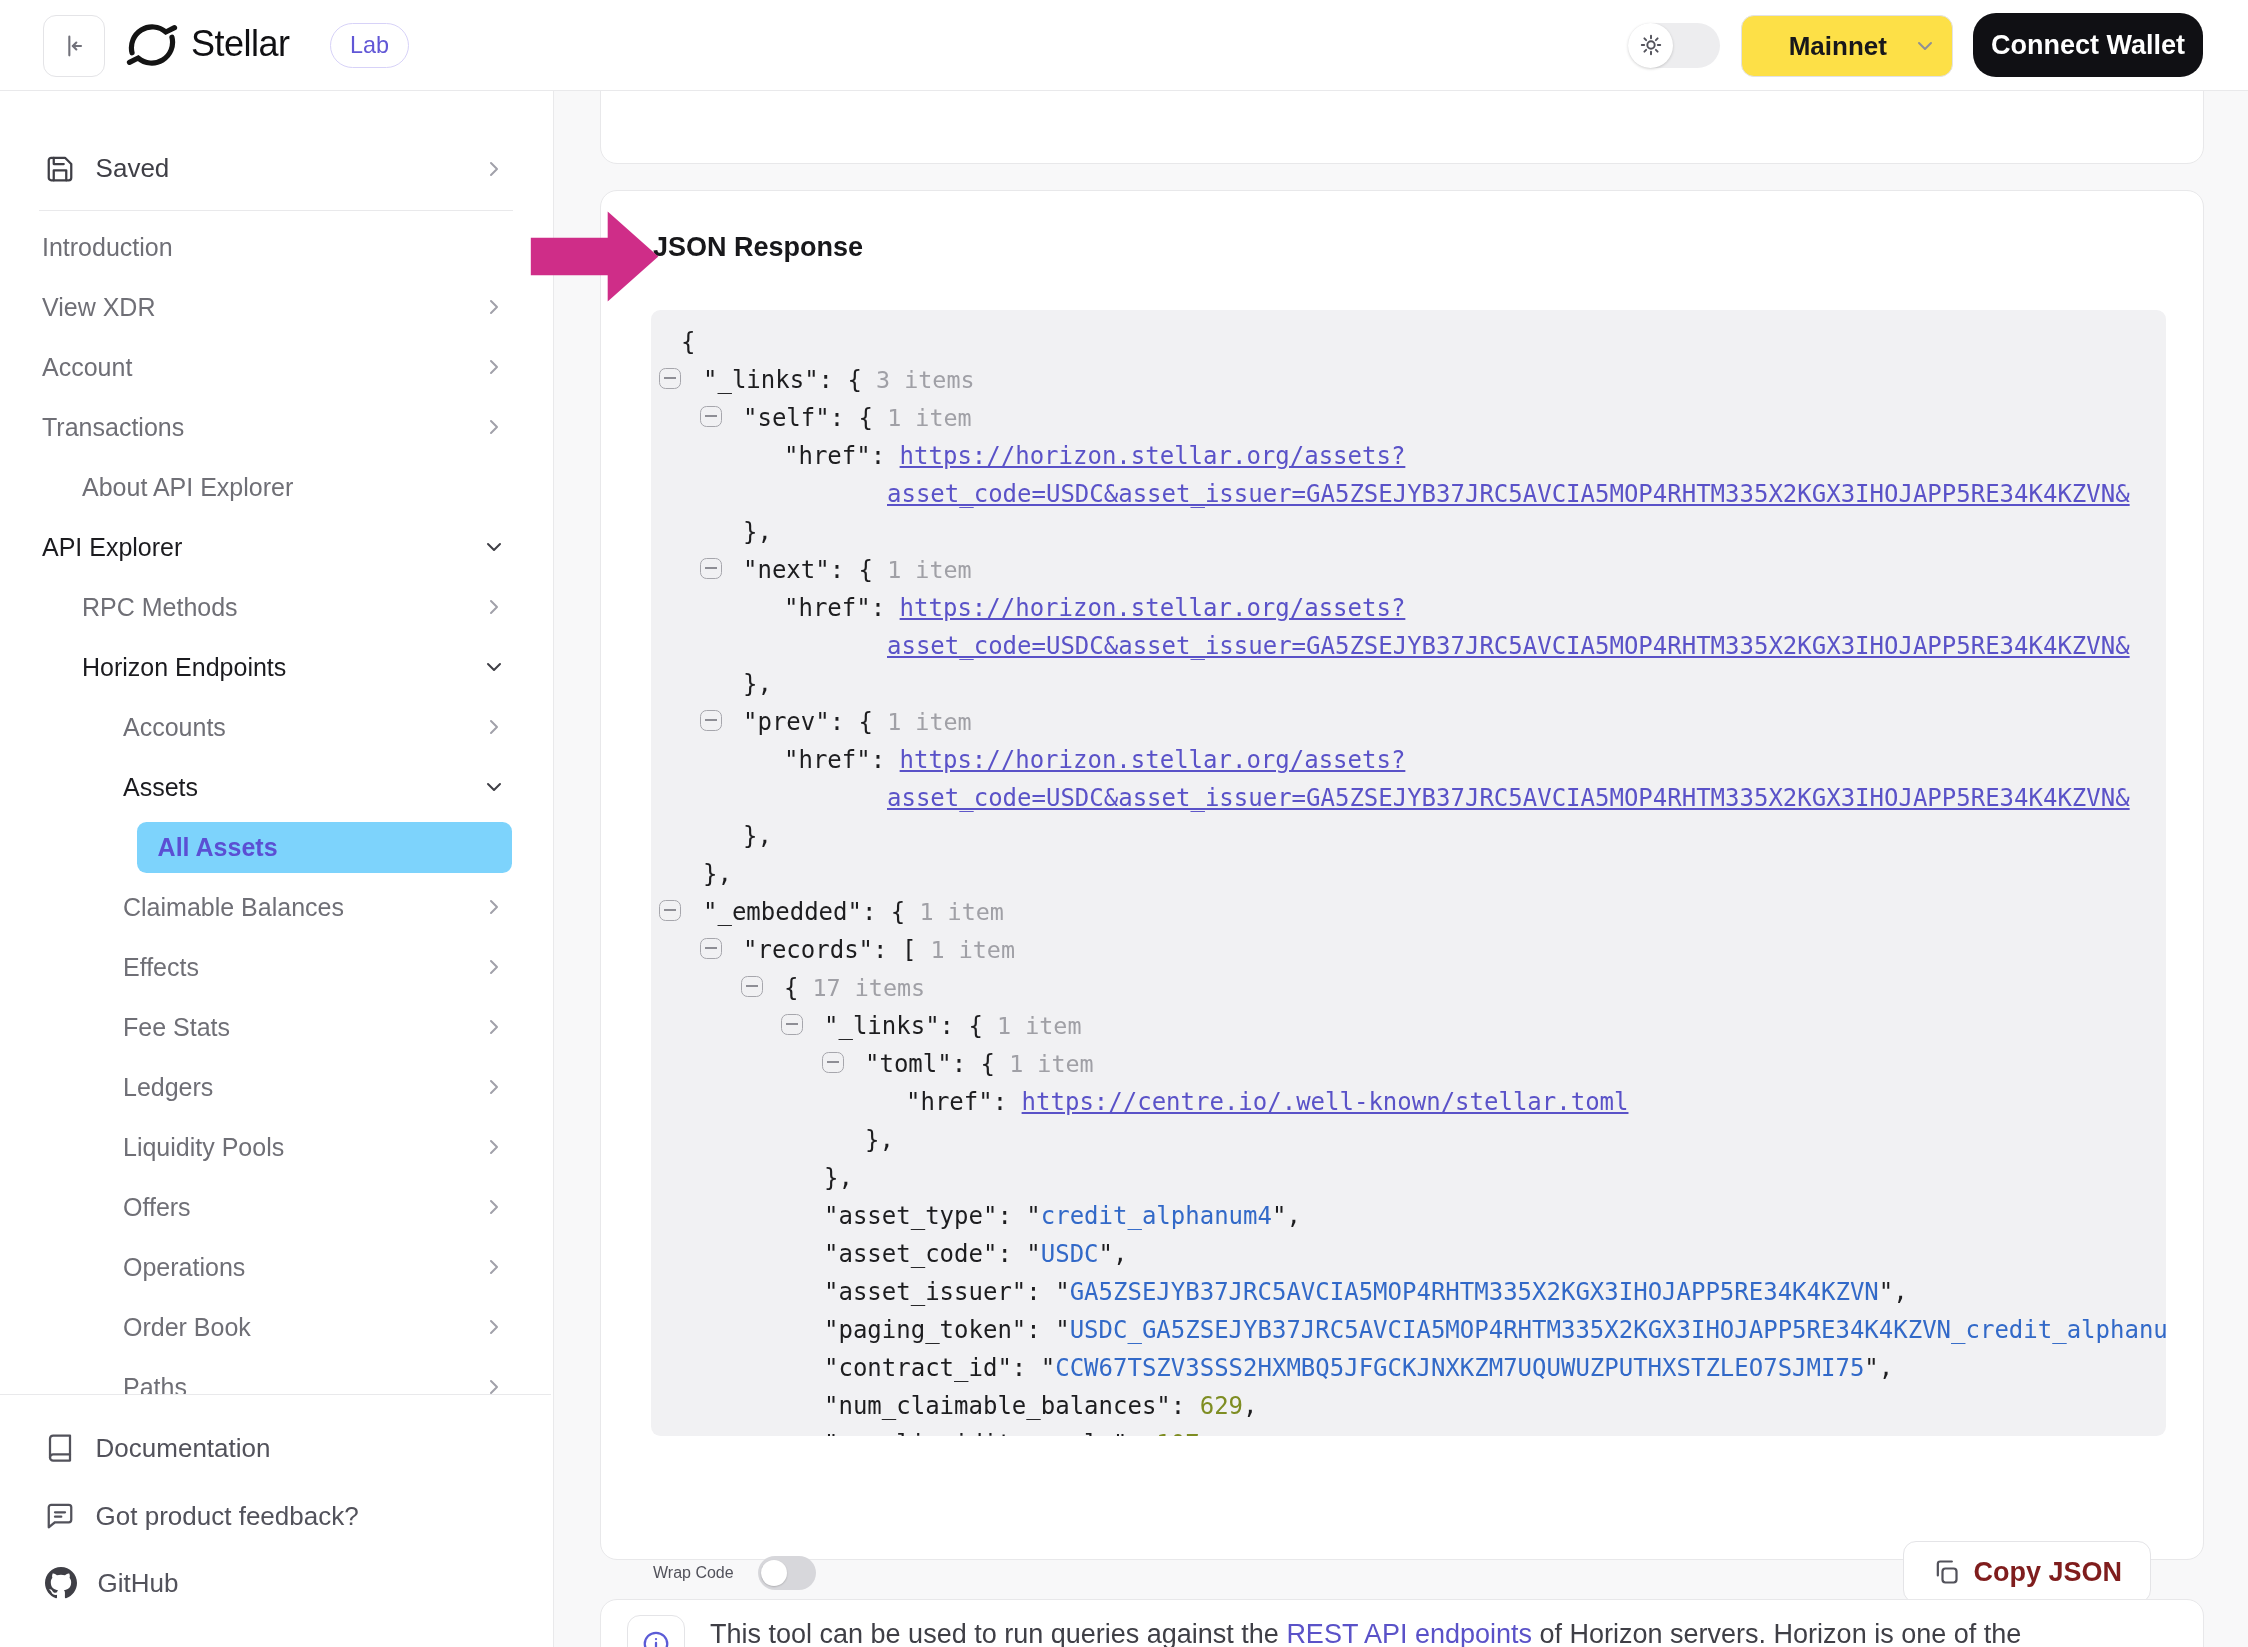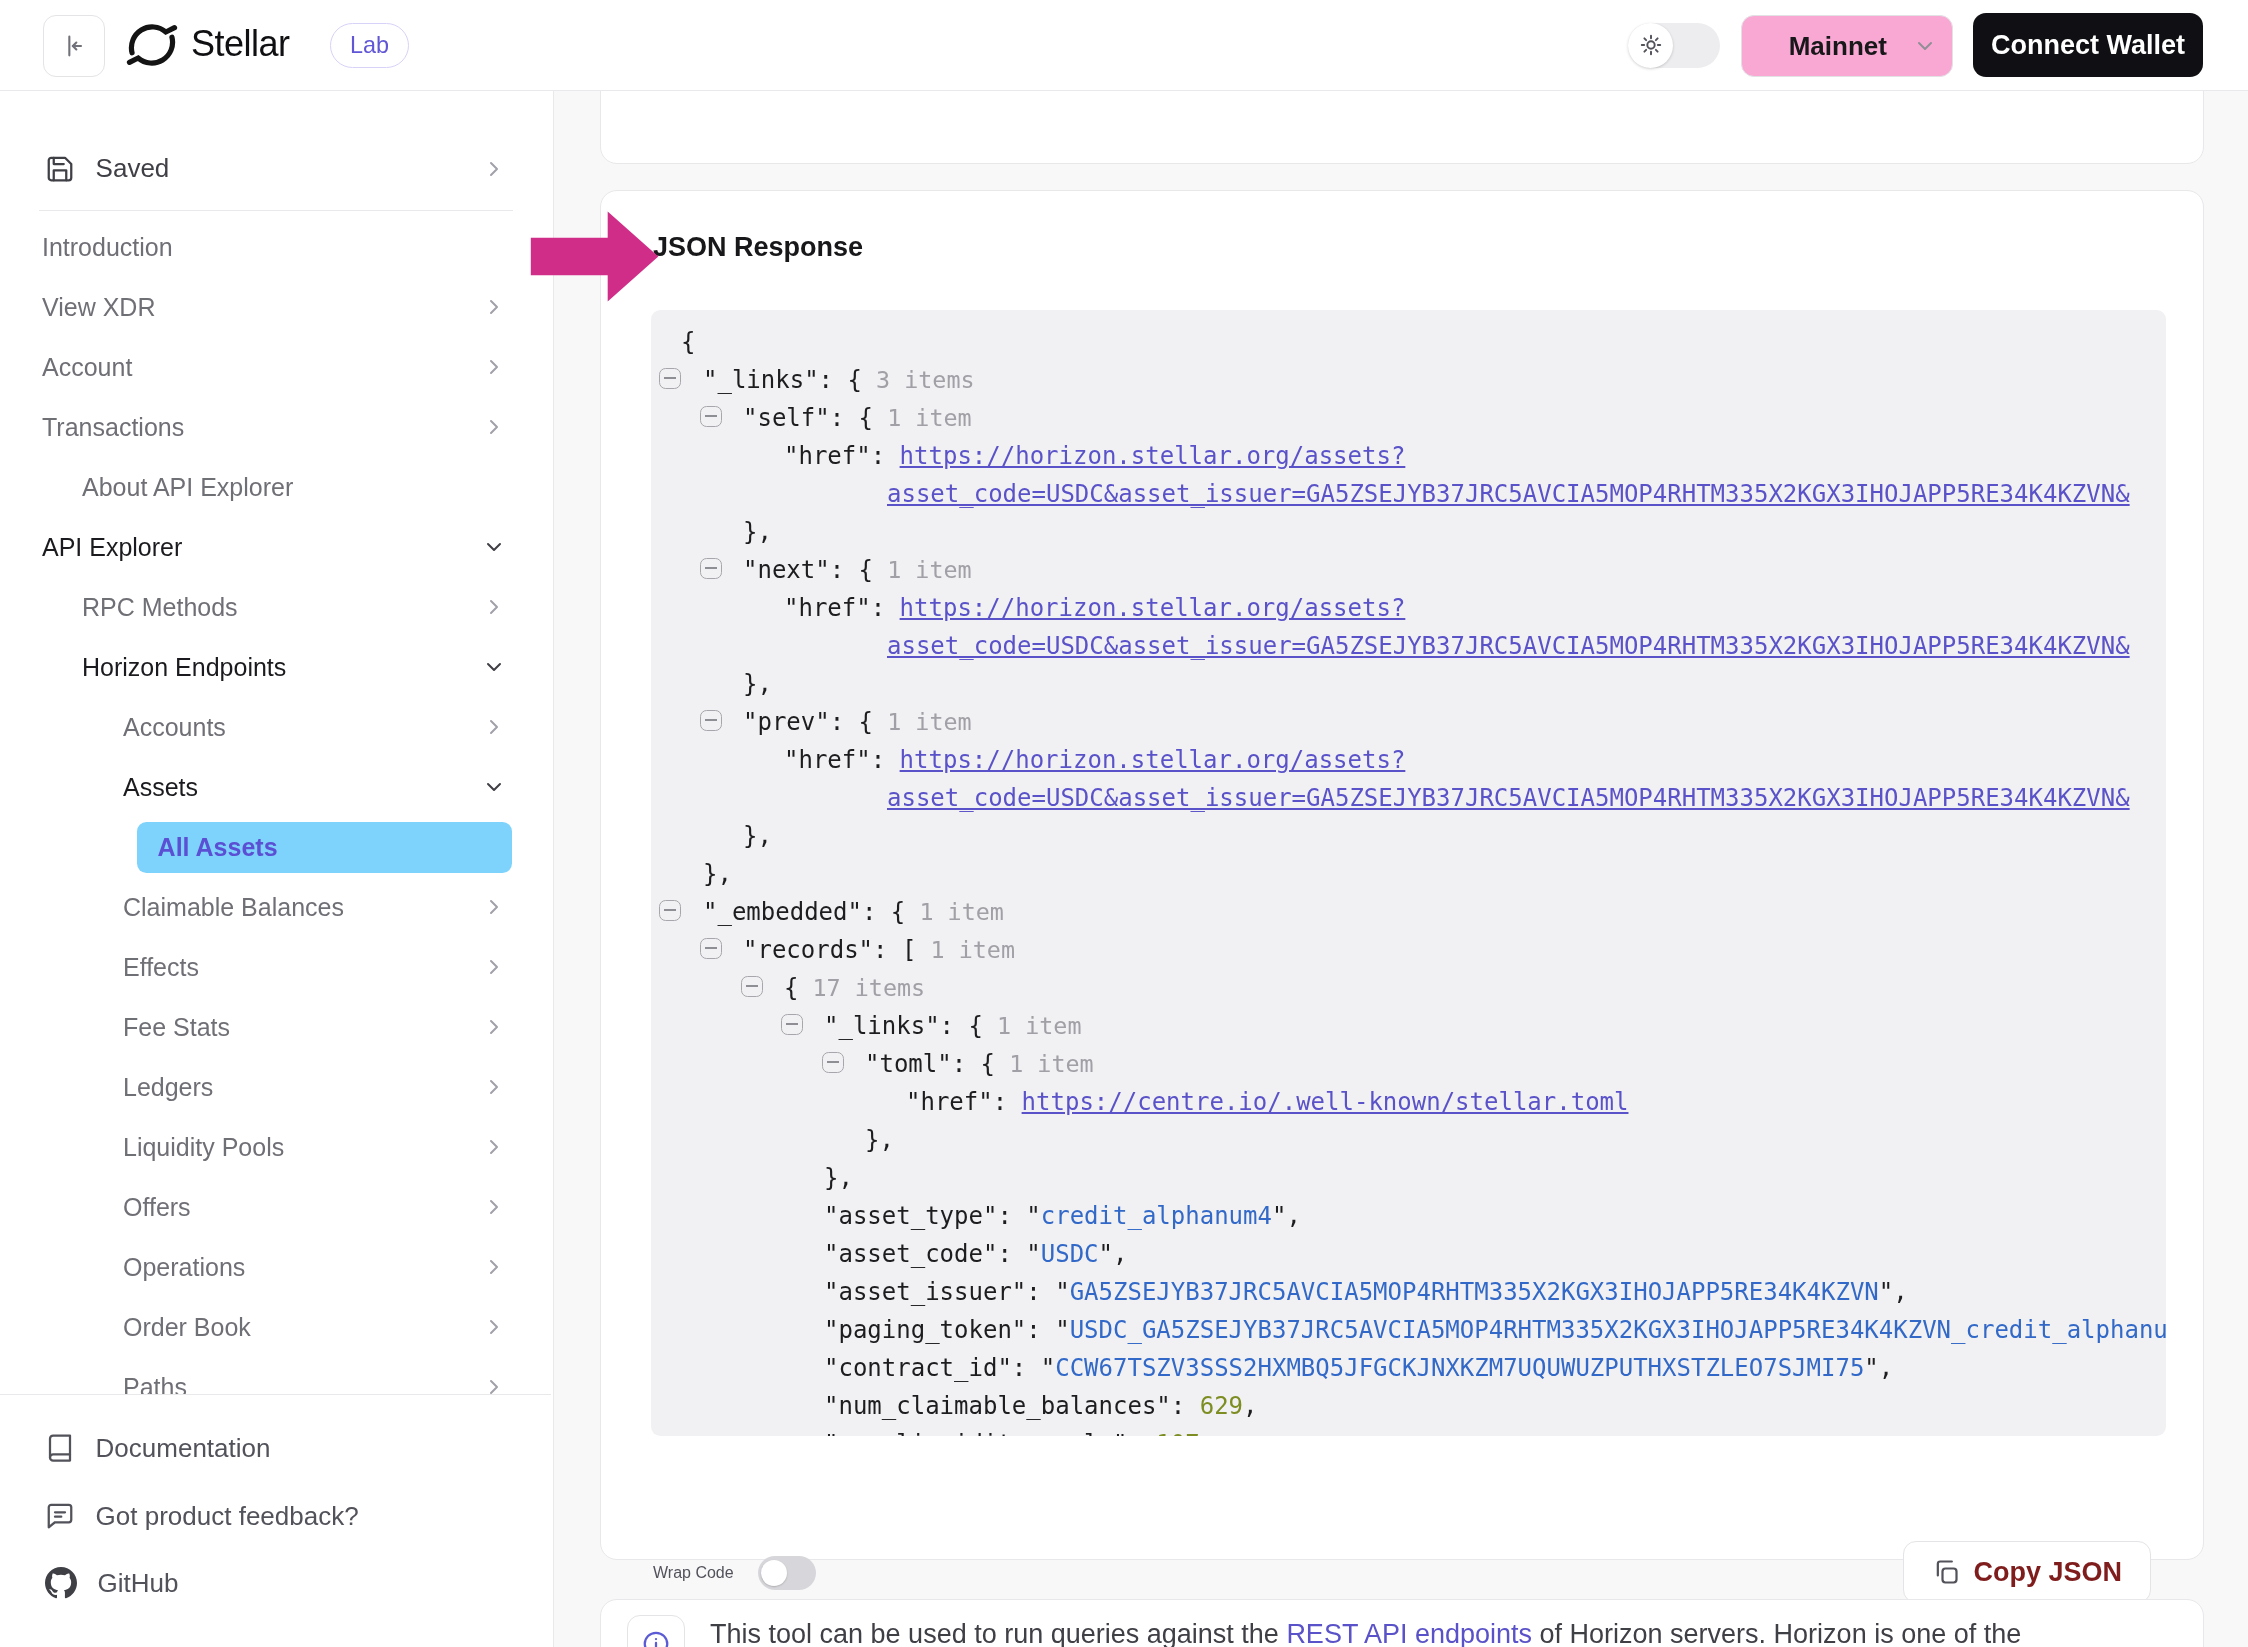--- a/index.html
+++ b/index.html
@@ -9,26 +9,26 @@
     border-bottom:1.9px solid #e9e9eb;z-index:30;}
   #collapse-btn{position:absolute;left:43px;top:15px;width:60px;height:60px;border:1.9px solid #e4e4e7;
     border-radius:13px;background:#fff;display:flex;align-items:center;justify-content:center;}
   #logo-mark{position:absolute;left:126px;top:19px;}
   #logo-text{position:absolute;left:191px;top:22.5px;font-size:36px;font-weight:500;color:#101013;letter-spacing:-0.5px;}
   #lab-badge{position:absolute;left:330px;top:22.5px;height:43px;padding:0 19px;border:1.9px solid #d7d2f8;
     border-radius:936px;color:#6157d6;font-size:23.4px;display:flex;align-items:center;background:#fff;}
   #theme-toggle{position:absolute;left:1628px;top:22.5px;width:92px;height:45px;background:#ededef;border-radius:936px;}
   #theme-knob{position:absolute;left:0;top:0;width:45px;height:45px;background:#fff;border-radius:50%;
     box-shadow:0 0.9px 2.8px rgba(0,0,0,.18);display:flex;align-items:center;justify-content:center;}
-  #network-btn{position:absolute;left:1741px;top:15px;width:210px;height:60px;background:#f9a8d4;border:1.9px solid #e2e2e5;
+  #network-btn{position:absolute;left:1741px;top:15px;width:210px;height:60px;background:#fde047;border:1.9px solid #e2e2e5;
     border-radius:13px;display:flex;align-items:center;}
   #network-dot{width:11.2px;height:11.2px;border-radius:50%;margin-left:22.5px;}
   #network-label{margin-left:13px;font-size:26px;font-weight:600;color:#18181b;}
   #network-chevron{margin-left:auto;margin-right:15px;}
-  #connect-wallet{position:absolute;left:1973px;top:13px;width:230px;height:64px;background:#101014;border-radius:13px;
+  #connect-wallet{position:absolute;left:1973px;top:13px;width:230px;height:64px;background:#101014;border-radius:23px;
     color:#fff;font-size:27px;font-weight:700;display:flex;align-items:center;justify-content:center;border:none;}
   
   #sidebar{position:absolute;left:0;top:90px;width:553px;height:1557px;background:#fff;border-right:1.9px solid #e9e9eb;}
   #sidebar-scroll{position:absolute;left:0;top:2px;width:551px;height:1304px;overflow:hidden;}
   #saved-row{position:absolute;left:0;top:39px;width:551px;height:75px;display:flex;align-items:center;}
   #saved-icon{margin-left:45px;display:flex;}
   #saved-label{margin-left:20.6px;font-size:26px;font-weight:500;color:#3f3f46;}
   #saved-chevron{position:absolute;right:45px;display:flex;}
   #sidebar-divider{position:absolute;left:39px;top:118px;width:474px;height:0;border-top:1.9px solid #e9e9eb;}
   #nav-list{position:absolute;left:0;top:125px;width:551px;}

